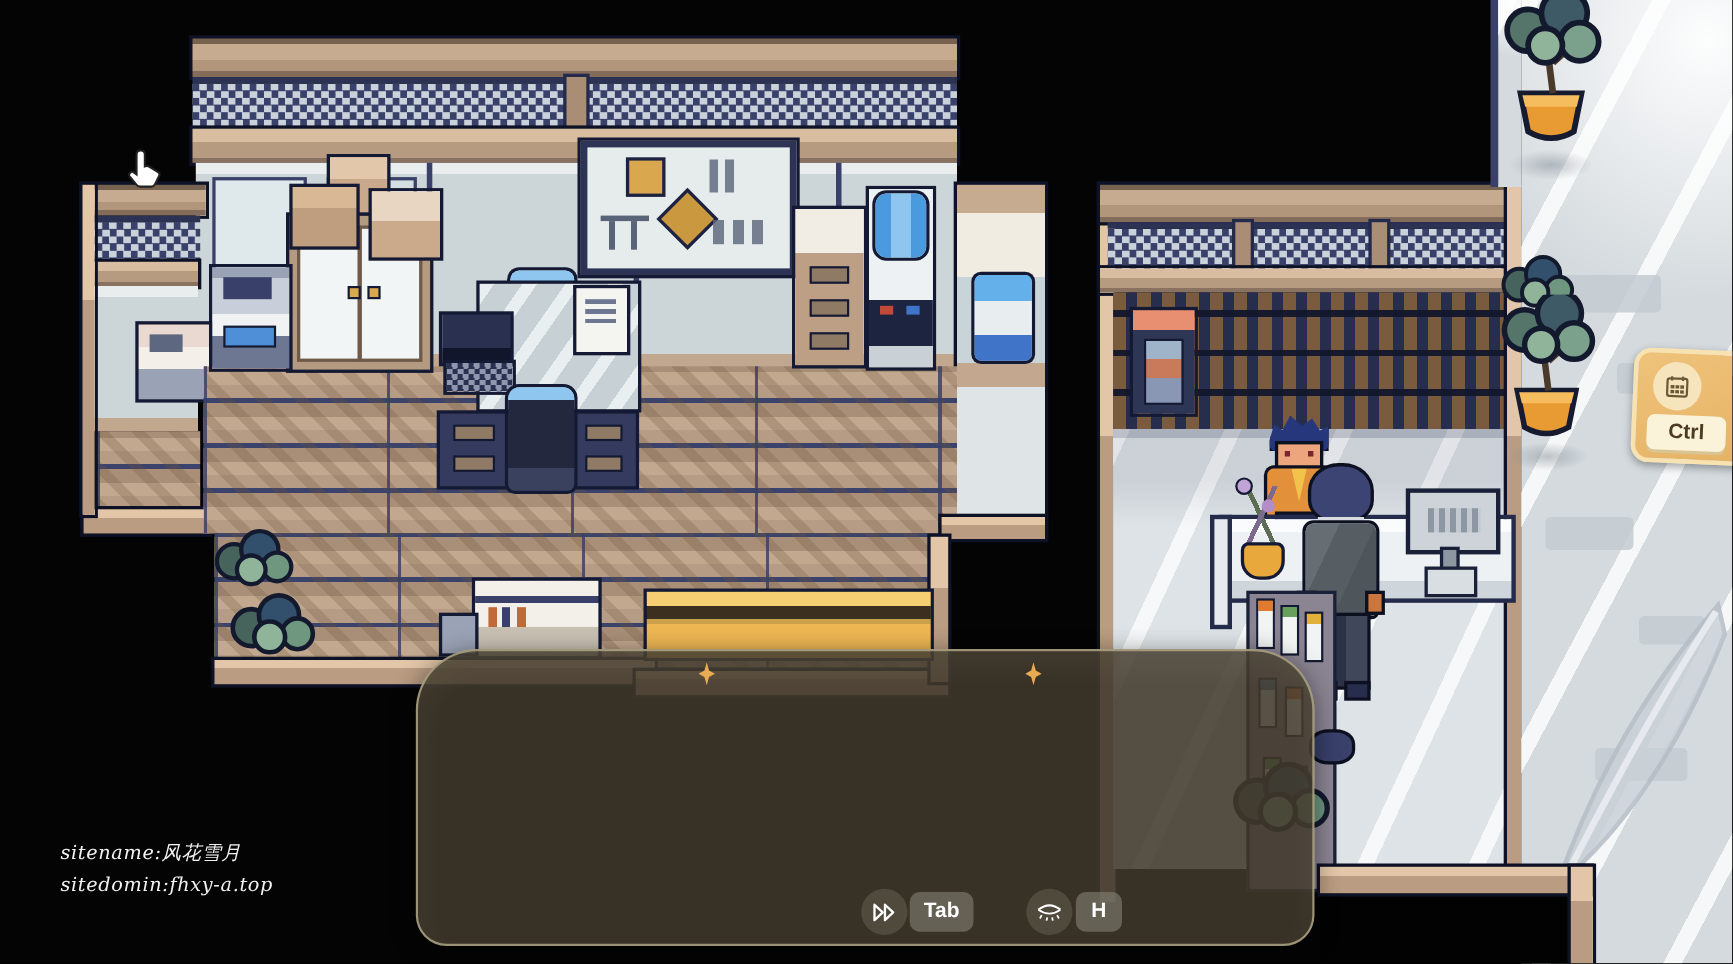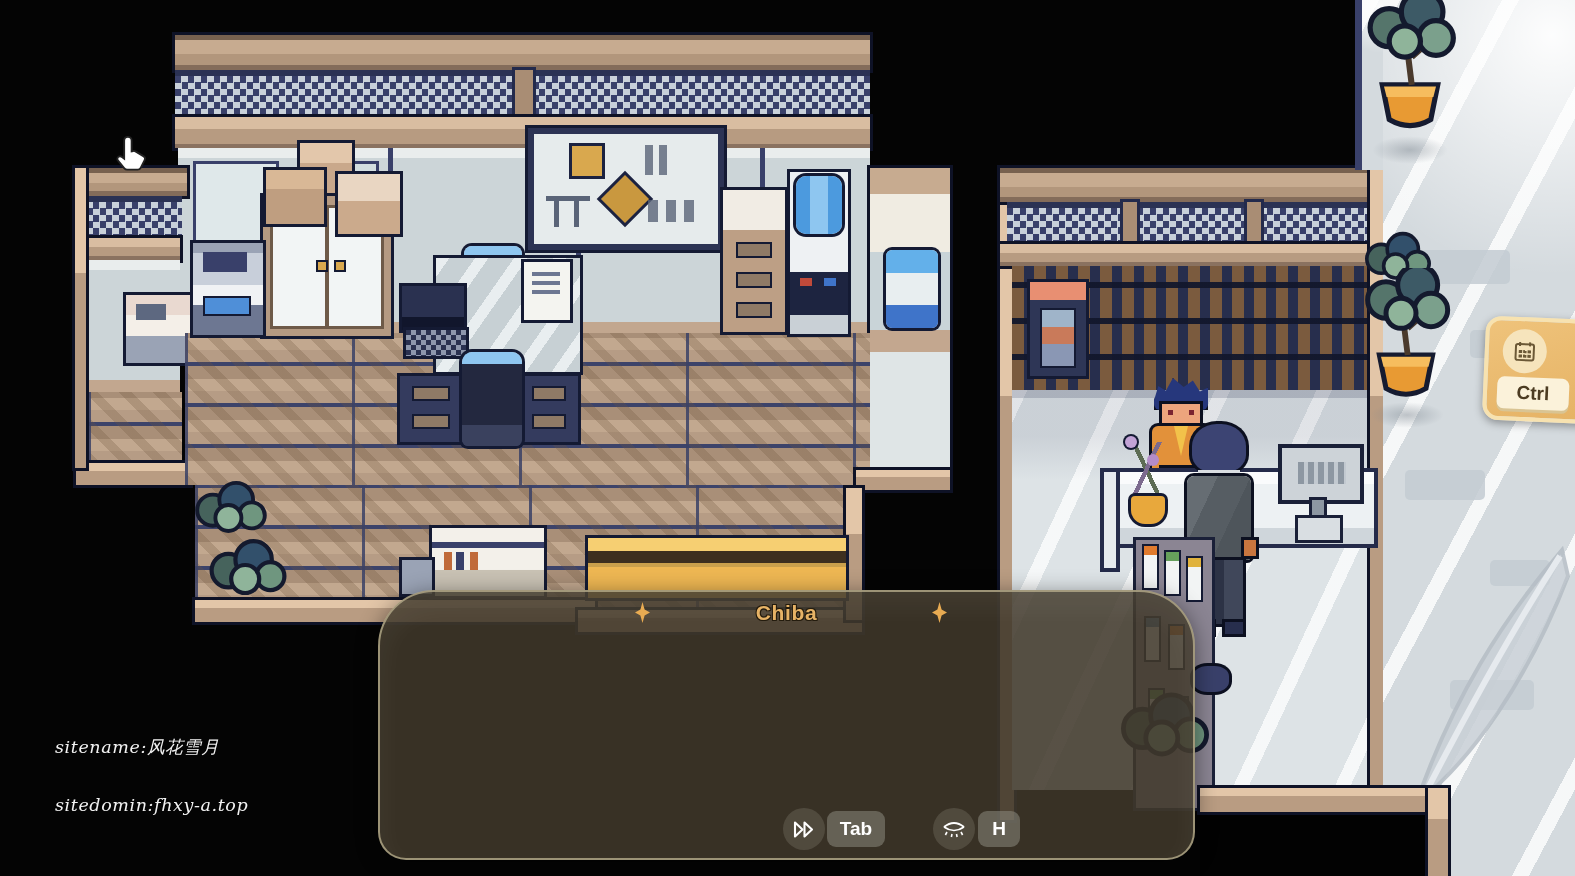--- a/index.html
+++ b/index.html
@@ -277,23 +277,20 @@
           <rect x="10.4" y="15.5" width="3.4" height="3" fill="#6b5836"></rect>
           <rect x="14.8" y="15.5" width="3.4" height="3" fill="#6b5836"></rect>
       </svg>
     </div>
     <div class="a keycap" style="left:10px;top:56px;width:72px;height:32px;">
       <span>Ctrl</span>
     </div>
   </div>
 
   <div class="a dlg" style="left:378px;top:590px;width:813px;height:266px;">
-    <div class="a" style="left:0;top:8px;width:100%;height:26px;display:flex;align-items:center;justify-content:center;">
-      <span class="speaker">Chiba</span>
-    </div>
     <div class="a spark" style="left:255px;top:10px;"></div>
     <div class="a spark" style="left:552px;top:10px;"></div>
 
     <div class="a circ" style="left:403px;top:216px;width:42px;height:42px;">
       <svg width="24" height="19" viewBox="0 0 24 19">
         <path d="M3 2.5 L10.5 9.5 L3 16.5 Z" fill="none" stroke="#fff" stroke-width="2.1" stroke-linejoin="round"></path>
         <path d="M12.5 2.5 L20 9.5 L12.5 16.5 Z" fill="none" stroke="#fff" stroke-width="2.1" stroke-linejoin="round"></path>
       </svg>
     </div>
     <div class="a keybtn" style="left:447px;top:219px;width:58px;height:36px;">
@@ -304,20 +301,20 @@
         <path d="M3 8 Q13 0 23 8" fill="none" stroke="#fff" stroke-width="2"></path>
         <path d="M3 8 Q13 15 23 8" fill="none" stroke="#fff" stroke-width="1.6"></path>
         <path d="M6 13 l-1.6 3 M11 15 l-.6 3 M15.5 15 l.6 3 M20 13 l1.6 3" stroke="#fff" stroke-width="1.6"></path>
       </svg>
     </div>
     <div class="a keybtn" style="left:598px;top:219px;width:42px;height:36px;">
       <span>H</span>
     </div>
   </div>
 
-  <div class="a wm" style="left:55px;top:735px;">sitename:风花雪月</div>
+  <div class="a wm" style="left:55px;top:763px;">sitename:风花雪月</div>
   <div class="a wm" style="left:55px;top:795px;">sitedomin:fhxy-a.top</div>
 
   <svg class="a" style="left:116px;top:134px;width:34px;height:38px;" viewBox="0 0 20 22">
     <path d="M7 1.5 c1.4 0 2.2 .9 2.2 2.3 v6.2 l1 -.2 c.6 -.1 1 .1 1.5 .4 l4.6 2.8 c.8 .5 1 1.2 .6 2 l-2.3 4.6 c-.4 .8 -1 1.2 -1.9 1.2 h-6 c-.8 0 -1.4 -.3 -1.9 -.9 l-3.6 -4.4 c-.6 -.7 -.5 -1.6 .2 -2.2 .6 -.5 1.5 -.5 2.1 0 l1.3 1 V3.8 C4.8 2.4 5.6 1.5 7 1.5 Z" fill="#ffffff" stroke="#222222" stroke-width="1.1"></path>
   </svg>
 
 </div>
 
 </body></html>

